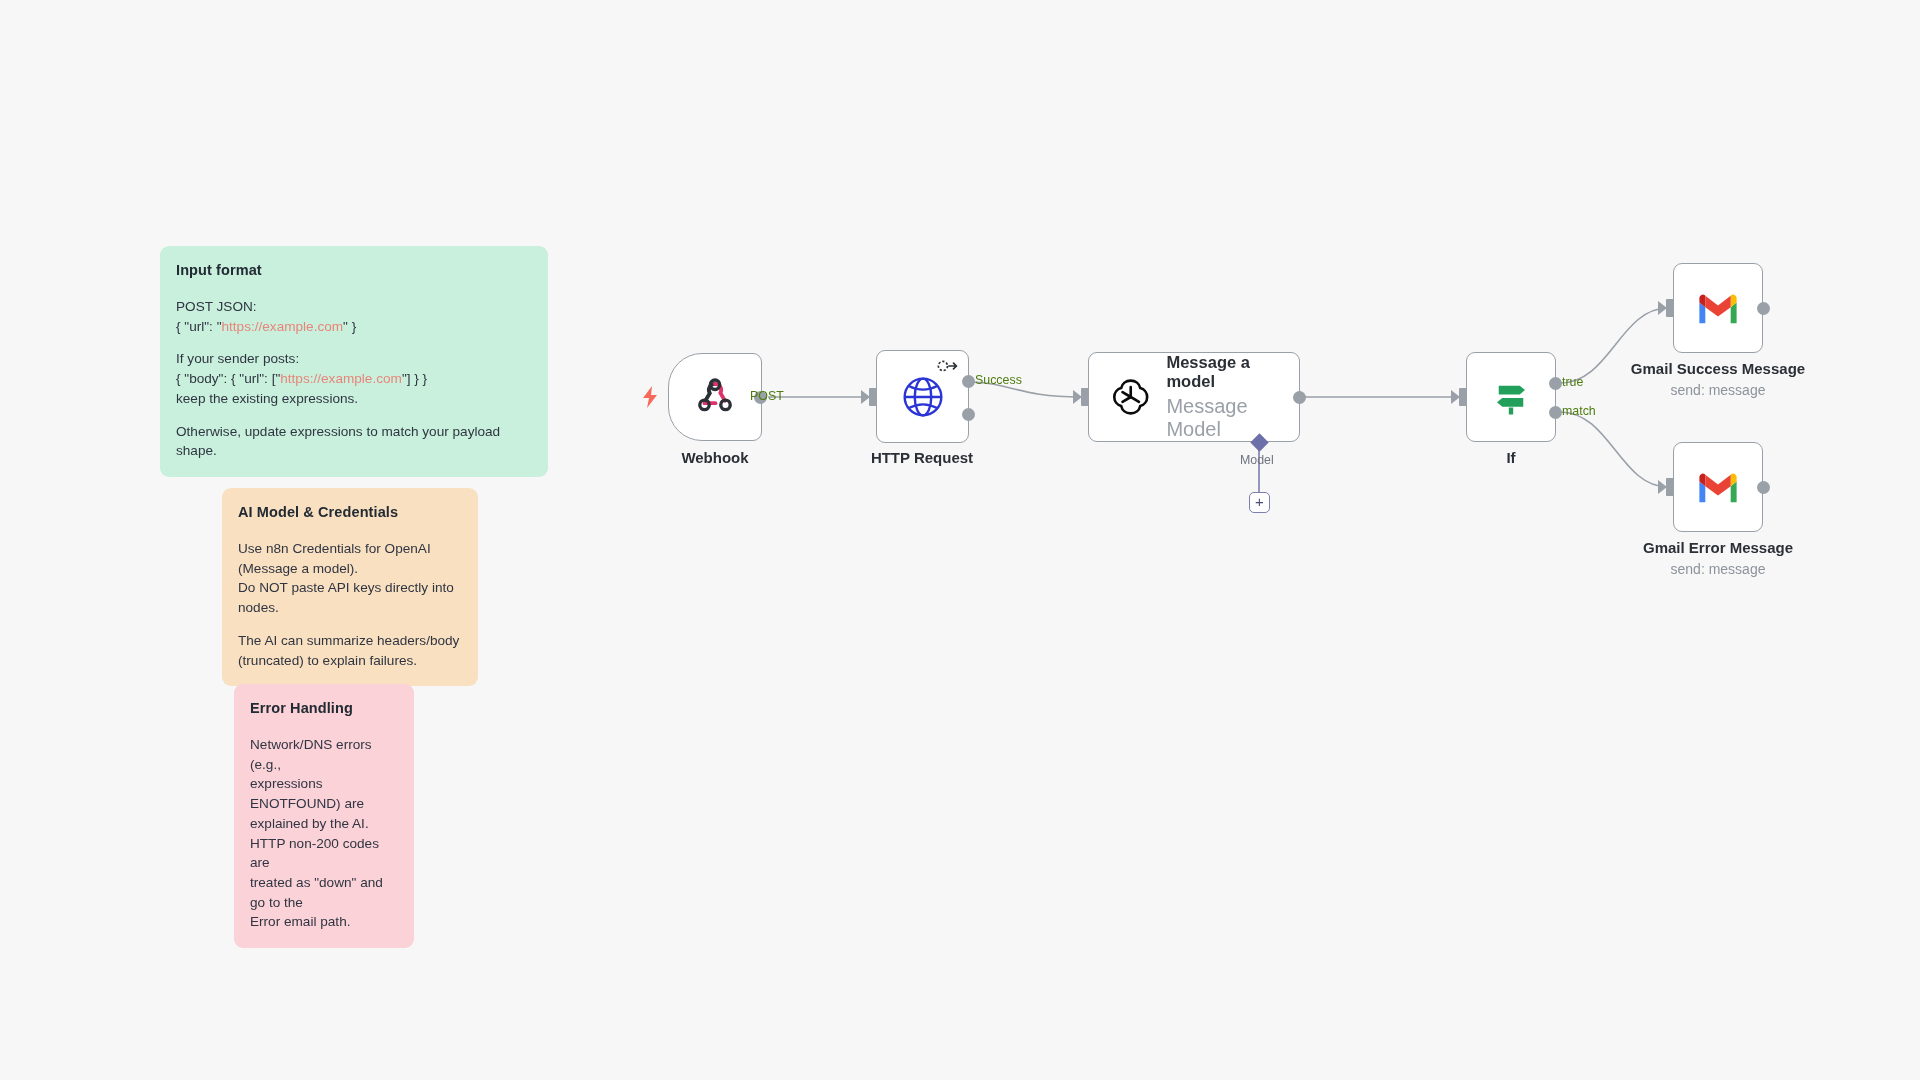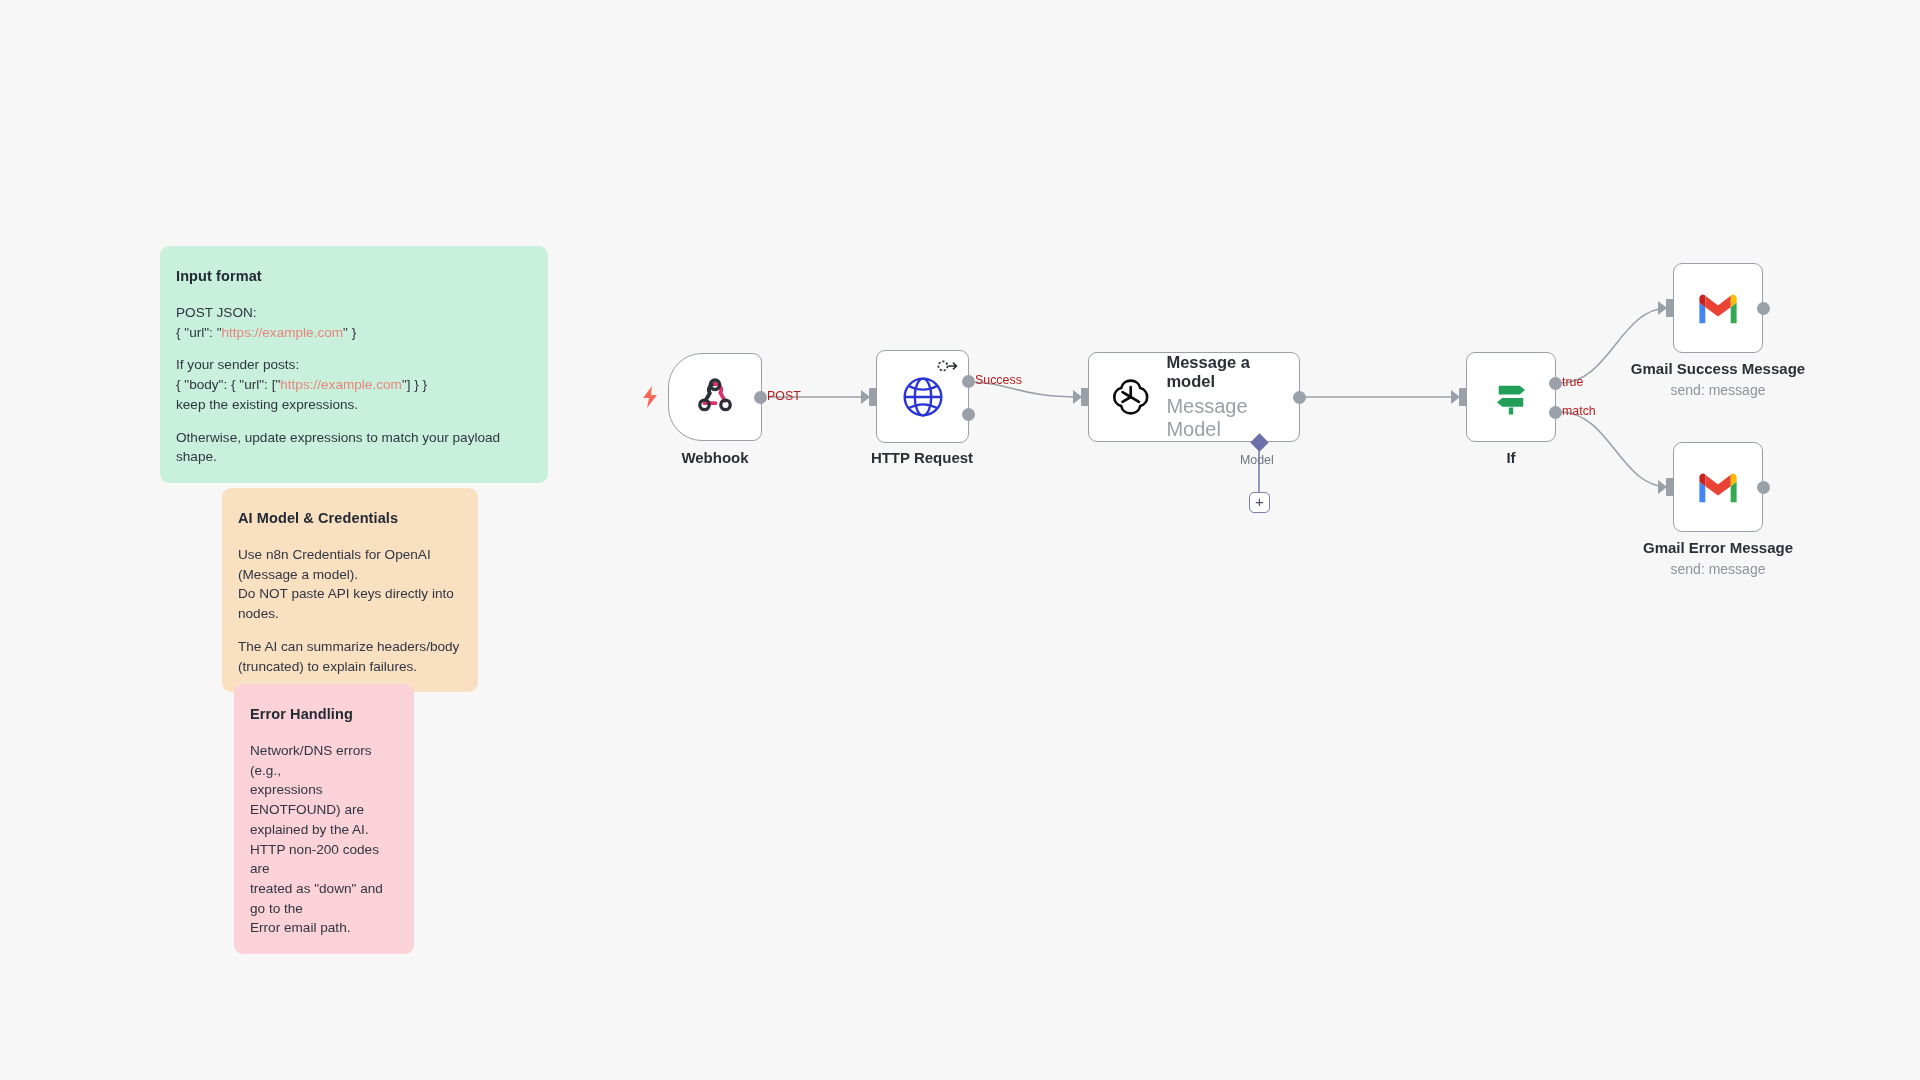--- a/index.html
+++ b/index.html
@@ -13,21 +13,21 @@
   }
   #canvas {
     position: relative;
     width: 1920px; height: 1080px;
     background: #f7f7f8;
   }
   
   .sticky {
     position: absolute;
     border-radius: 9px;
-    padding: 20px 16px 16px 16px;
+    padding: 14px 16px 16px 16px;
     line-height: 1.45;
     color: #2f3542;
   }
   .sticky .sticky-title {
     font-weight: 700;
     font-size: 14.5px;
     margin: 0 0 16px 0;
     color: #222a33;
     letter-spacing: 0.1px;
   }
@@ -93,21 +93,21 @@
   .arrowhead {
     position: absolute;
     width: 0; height: 0;
     border-top: 7px solid transparent;
     border-bottom: 7px solid transparent;
     border-left: 9px solid #9aa0a8;
   }
   .wire-label {
     position: absolute;
     font-size: 12.4px;
-    color: #b91c1c;
+    color: #4d7c0f;
     white-space: nowrap;
     background: transparent;
   }
   
   #node-openai {
     justify-content: flex-start;
     padding-left: 22px;
     gap: 16px;
   }
   .ai-text { display: flex; flex-direction: column; justify-content:center; }
@@ -189,21 +189,21 @@
     <svg width="42" height="42" viewBox="0 0 48 48">
       <path d="M24 9 a7 7 0 0 0 -6 10.6 l-5.5 9.4" stroke="#2b2f36" stroke-width="4.4" fill="none" stroke-linecap="round"></path>
       <path d="M24 9 a7 7 0 0 1 6.2 10.3 l5.2 9.1" stroke="#e0326a" stroke-width="4.4" fill="none" stroke-linecap="round"></path>
       <path d="M12 31 h12.5" stroke="#e0326a" stroke-width="4.4" fill="none" stroke-linecap="round"></path>
       <circle cx="24" cy="10" r="5.4" fill="none" stroke="#2b2f36" stroke-width="3.8"></circle>
       <circle cx="12" cy="33" r="5.4" fill="none" stroke="#2b2f36" stroke-width="3.8"></circle>
       <circle cx="36" cy="33" r="5.4" fill="none" stroke="#2b2f36" stroke-width="3.8"></circle>
     </svg>
   </div>
   <div class="port" style="left:754px; top:391px;"></div>
-  <div class="wire-label" style="left:767px; top:389px;">POST</div>
+  <div class="wire-label" style="left:750px; top:389px;">POST</div>
   <div class="node-label" style="left:715px; top:449px;">Webhook</div>
 
   <div class="node" id="node-http" style="left:876px; top:350px; width:93px; height:93px;">
     <span class="retry-icon">
       <svg width="22" height="14" viewBox="0 0 26 14">
         <circle cx="7" cy="7" r="5.4" fill="none" stroke="#2b2f36" stroke-width="2" stroke-dasharray="2.6 2.2"></circle>
         <path d="M14 7 h9 M19.5 3.5 L23 7 L19.5 10.5" stroke="#2b2f36" stroke-width="2" fill="none" stroke-linecap="round" stroke-linejoin="round"></path>
       </svg>
     </span>
     <svg width="44" height="44" viewBox="0 0 48 48">

